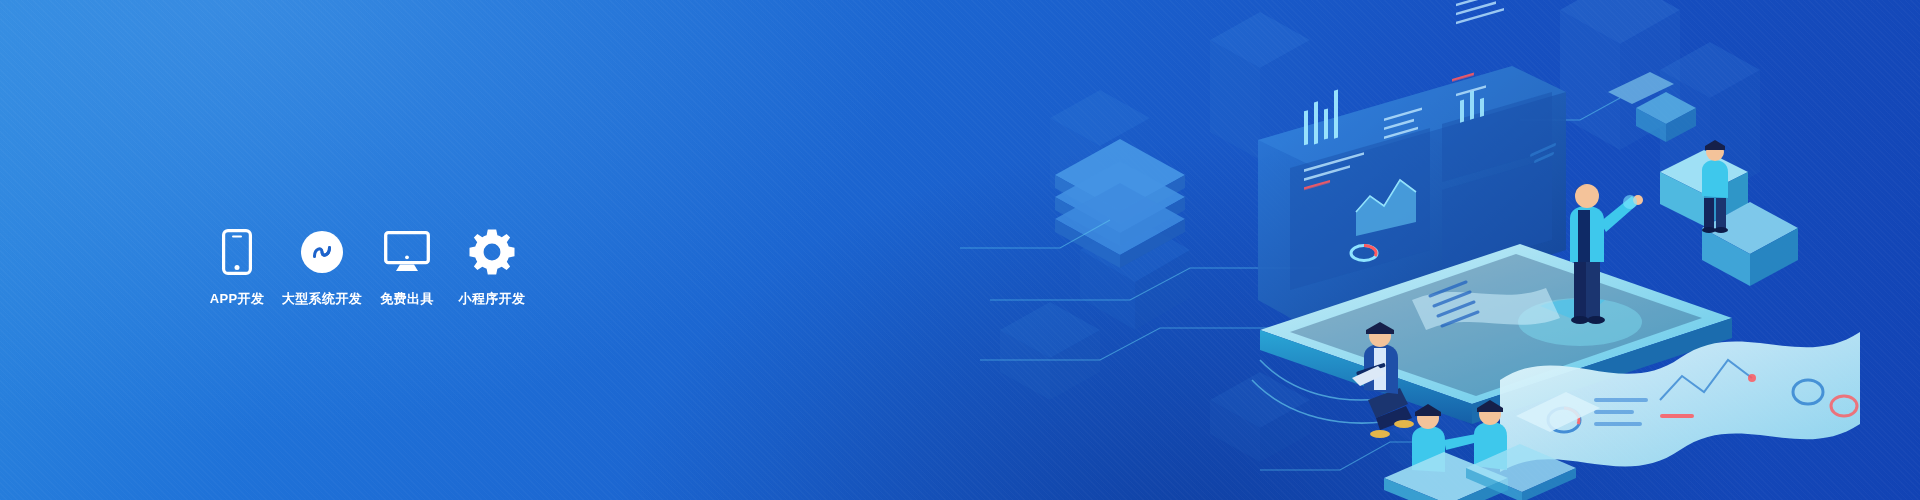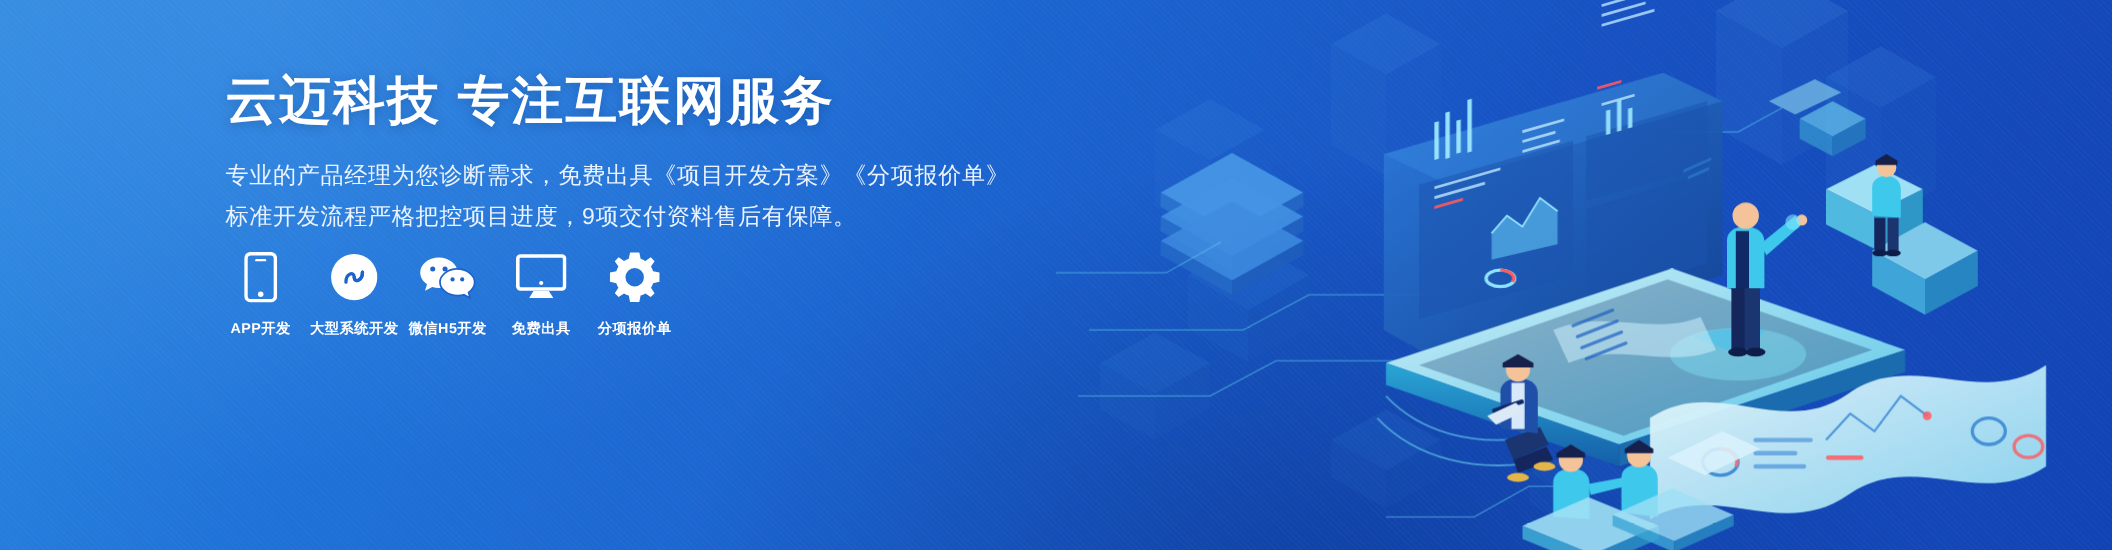--- a/index.html
+++ b/index.html
@@ -342,25 +342,20 @@
         <g opacity=".85">
           <polygon points="648,92 690,72 714,84 672,104" fill="#8fd9ef" opacity=".7"></polygon>
           <g fill="#1b54ad" opacity=".6">
             <rect x="660" y="88" width="22" height="2.6" rx="1.3" transform="skewY(-25)"></rect>
           </g>
         </g>
       </g>
     </svg>
   </div>
 
-  <div class="copy">
-    <h1 class="title">云迈科技 专注互联网服务</h1>
-    <p class="sub">专业的产品经理为您诊断需求，免费出具《项目开发方案》《分项报价单》</p>
-    <p class="sub">标准开发流程严格把控项目进度，9项交付资料售后有保障。</p>
-  </div>
 
   <div class="icons">
 
     <div class="ico-item">
       <span class="ico-glyph">
         <svg width="30" height="46" viewBox="0 0 30 46">
           <rect x="1.6" y="1.6" width="26.8" height="42.8" rx="4.4" fill="none" stroke="#ffffff" stroke-width="3.2"></rect>
           <rect x="10" y="6.4" width="10" height="2.2" rx="1.1" fill="#ffffff"></rect>
           <circle cx="15" cy="38.6" r="2.5" fill="#ffffff"></circle>
         </svg>
@@ -372,48 +367,35 @@
       <span class="ico-glyph">
         <svg width="44" height="44" viewBox="0 0 44 44">
           <circle cx="22" cy="22" r="21" fill="#ffffff"></circle>
           <path d="M14.5 26.5 C14.5 18.5 22 16.5 22 22 C22 27.5 29.5 25.5 29.5 17.5" fill="none" stroke="#1d63cb" stroke-width="3" stroke-linecap="round"></path>
           <path d="M29.5 17.5 C29.5 25.5 22 27.5 22 22" fill="none" stroke="#1d63cb" stroke-width="3" stroke-linecap="round"></path>
         </svg>
       </span>
       <span class="ico-label">大型系统开发</span>
     </div>
 
-    <div class="ico-item">
-      <span class="ico-glyph">
-        <svg width="52" height="44" viewBox="0 0 52 44">
-          <path d="M18 4 C8.6 4 1 10.2 1 17.8 C1 22 3.4 25.8 7.2 28.3 L5.4 34.4 L12 31 C13.9 31.5 16 31.8 18 31.8 C27.4 31.8 35 25.5 35 17.9 C35 10.3 27.4 4 18 4 Z" fill="#ffffff"></path>
-          <circle cx="12.4" cy="14.6" r="2.3" fill="#1d63cb"></circle>
-          <circle cx="23.6" cy="14.6" r="2.3" fill="#1d63cb"></circle>
-          <path d="M34.5 14.5 C43 14.5 50.5 20 50.5 26.6 C50.5 30.3 48.3 33.6 45 35.8 L46.4 41 L40.7 38 C39 38.5 37 38.7 35 38.7 C26.5 38.7 19 33.2 19 26.6 C19 20 26.5 14.5 34.5 14.5 Z" fill="#ffffff" stroke="#1d63cb" stroke-width="1.6"></path>
-          <circle cx="30.4" cy="24" r="1.9" fill="#1d63cb"></circle>
-          <circle cx="39.2" cy="24" r="1.9" fill="#1d63cb"></circle>
-        </svg>
-      </span>
-      <span class="ico-label">微信H5开发</span>
-    </div>
 
     <div class="ico-item">
       <span class="ico-glyph">
         <svg width="46" height="42" viewBox="0 0 46 42">
           <rect x="1.7" y="1.7" width="42.6" height="30" rx="2.6" fill="none" stroke="#ffffff" stroke-width="3.3"></rect>
           <circle cx="23" cy="26.3" r="1.9" fill="#ffffff"></circle>
           <path d="M16 33.5 L30 33.5 L34 40 L12 40 Z" fill="#ffffff"></path>
         </svg>
       </span>
       <span class="ico-label">免费出具</span>
     </div>
 
     <div class="ico-item">
       <span class="ico-glyph">
         <svg width="46" height="46" viewBox="0 0 46 46">
           <path fill="#ffffff" d="M23 0.5 L27.2 0.5 L28.4 6.3 C29.9 6.8 31.4 7.4 32.7 8.2 L37.6 4.9 L41.1 8.4 L37.8 13.3 C38.6 14.6 39.2 16.1 39.7 17.6 L45.5 18.8 L45.5 23 L45.5 27.2 L39.7 28.4 C39.2 29.9 38.6 31.4 37.8 32.7 L41.1 37.6 L37.6 41.1 L32.7 37.8 C31.4 38.6 29.9 39.2 28.4 39.7 L27.2 45.5 L23 45.5 L18.8 45.5 L17.6 39.7 C16.1 39.2 14.6 38.6 13.3 37.8 L8.4 41.1 L4.9 37.6 L8.2 32.7 C7.4 31.4 6.8 29.9 6.3 28.4 L0.5 27.2 L0.5 23 L0.5 18.8 L6.3 17.6 C6.8 16.1 7.4 14.6 8.2 13.3 L4.9 8.4 L8.4 4.9 L13.3 8.2 C14.6 7.4 16.1 6.8 17.6 6.3 L18.8 0.5 Z M23 14.6 A8.4 8.4 0 1 0 23 31.4 A8.4 8.4 0 1 0 23 14.6 Z"></path>
         </svg>
       </span>
-      <span class="ico-label">分项报价单</span>
+      <span class="ico-label">小程序开发</span>
     </div>
 
   </div>
 </div>
 
 </body></html>

